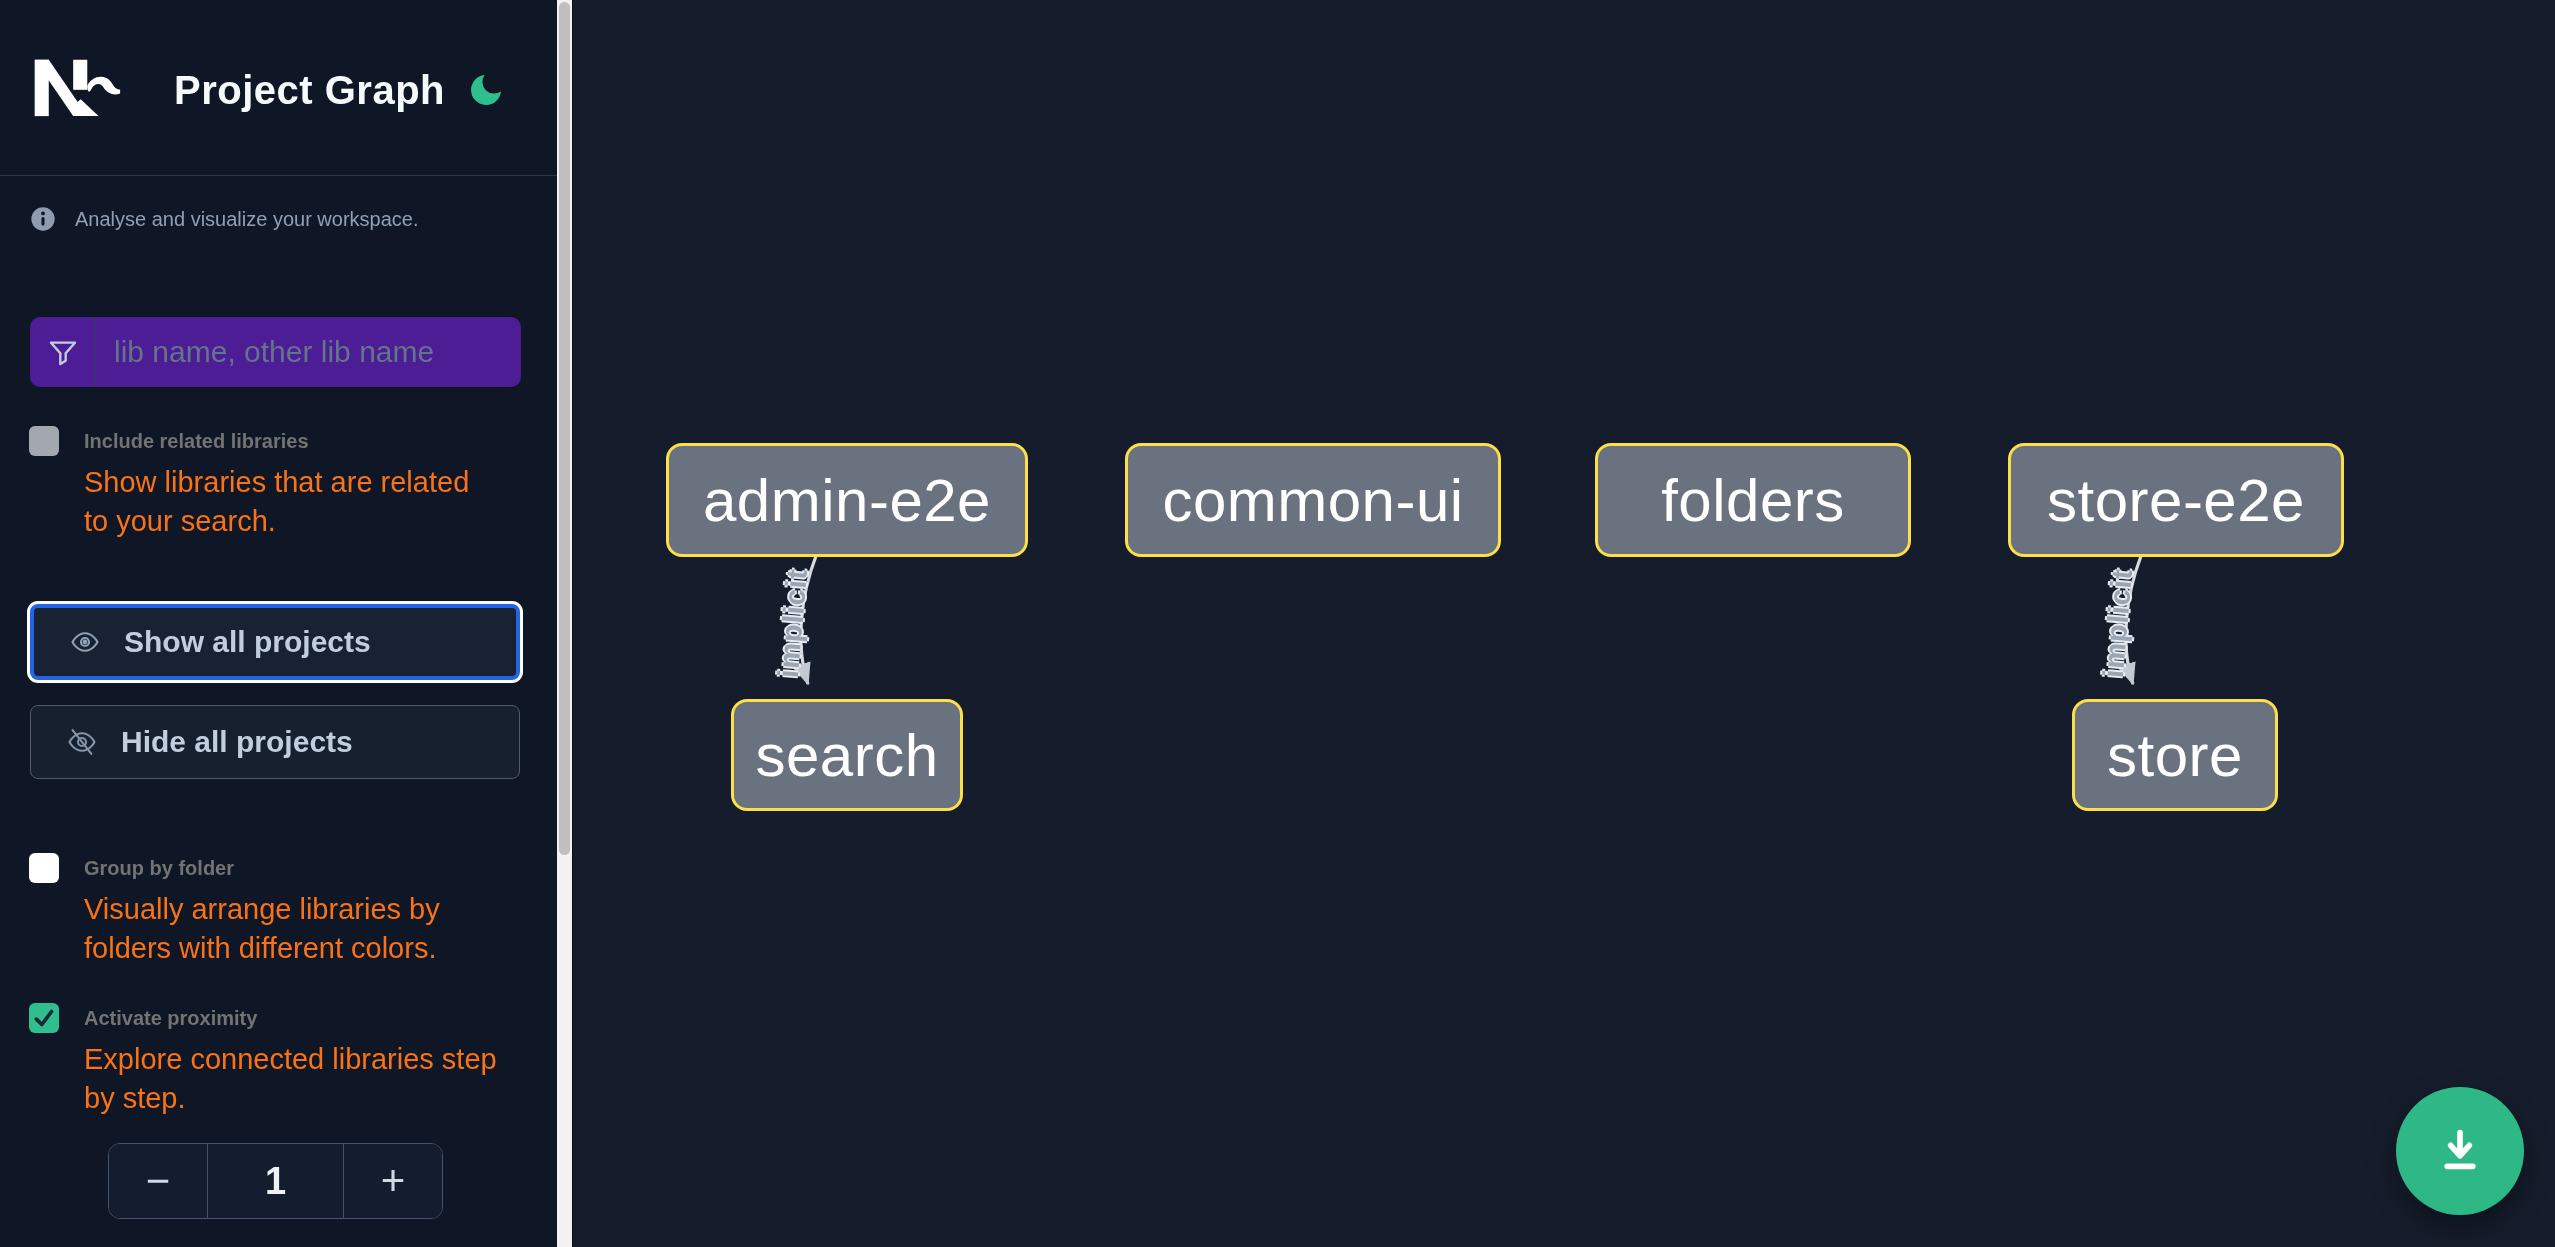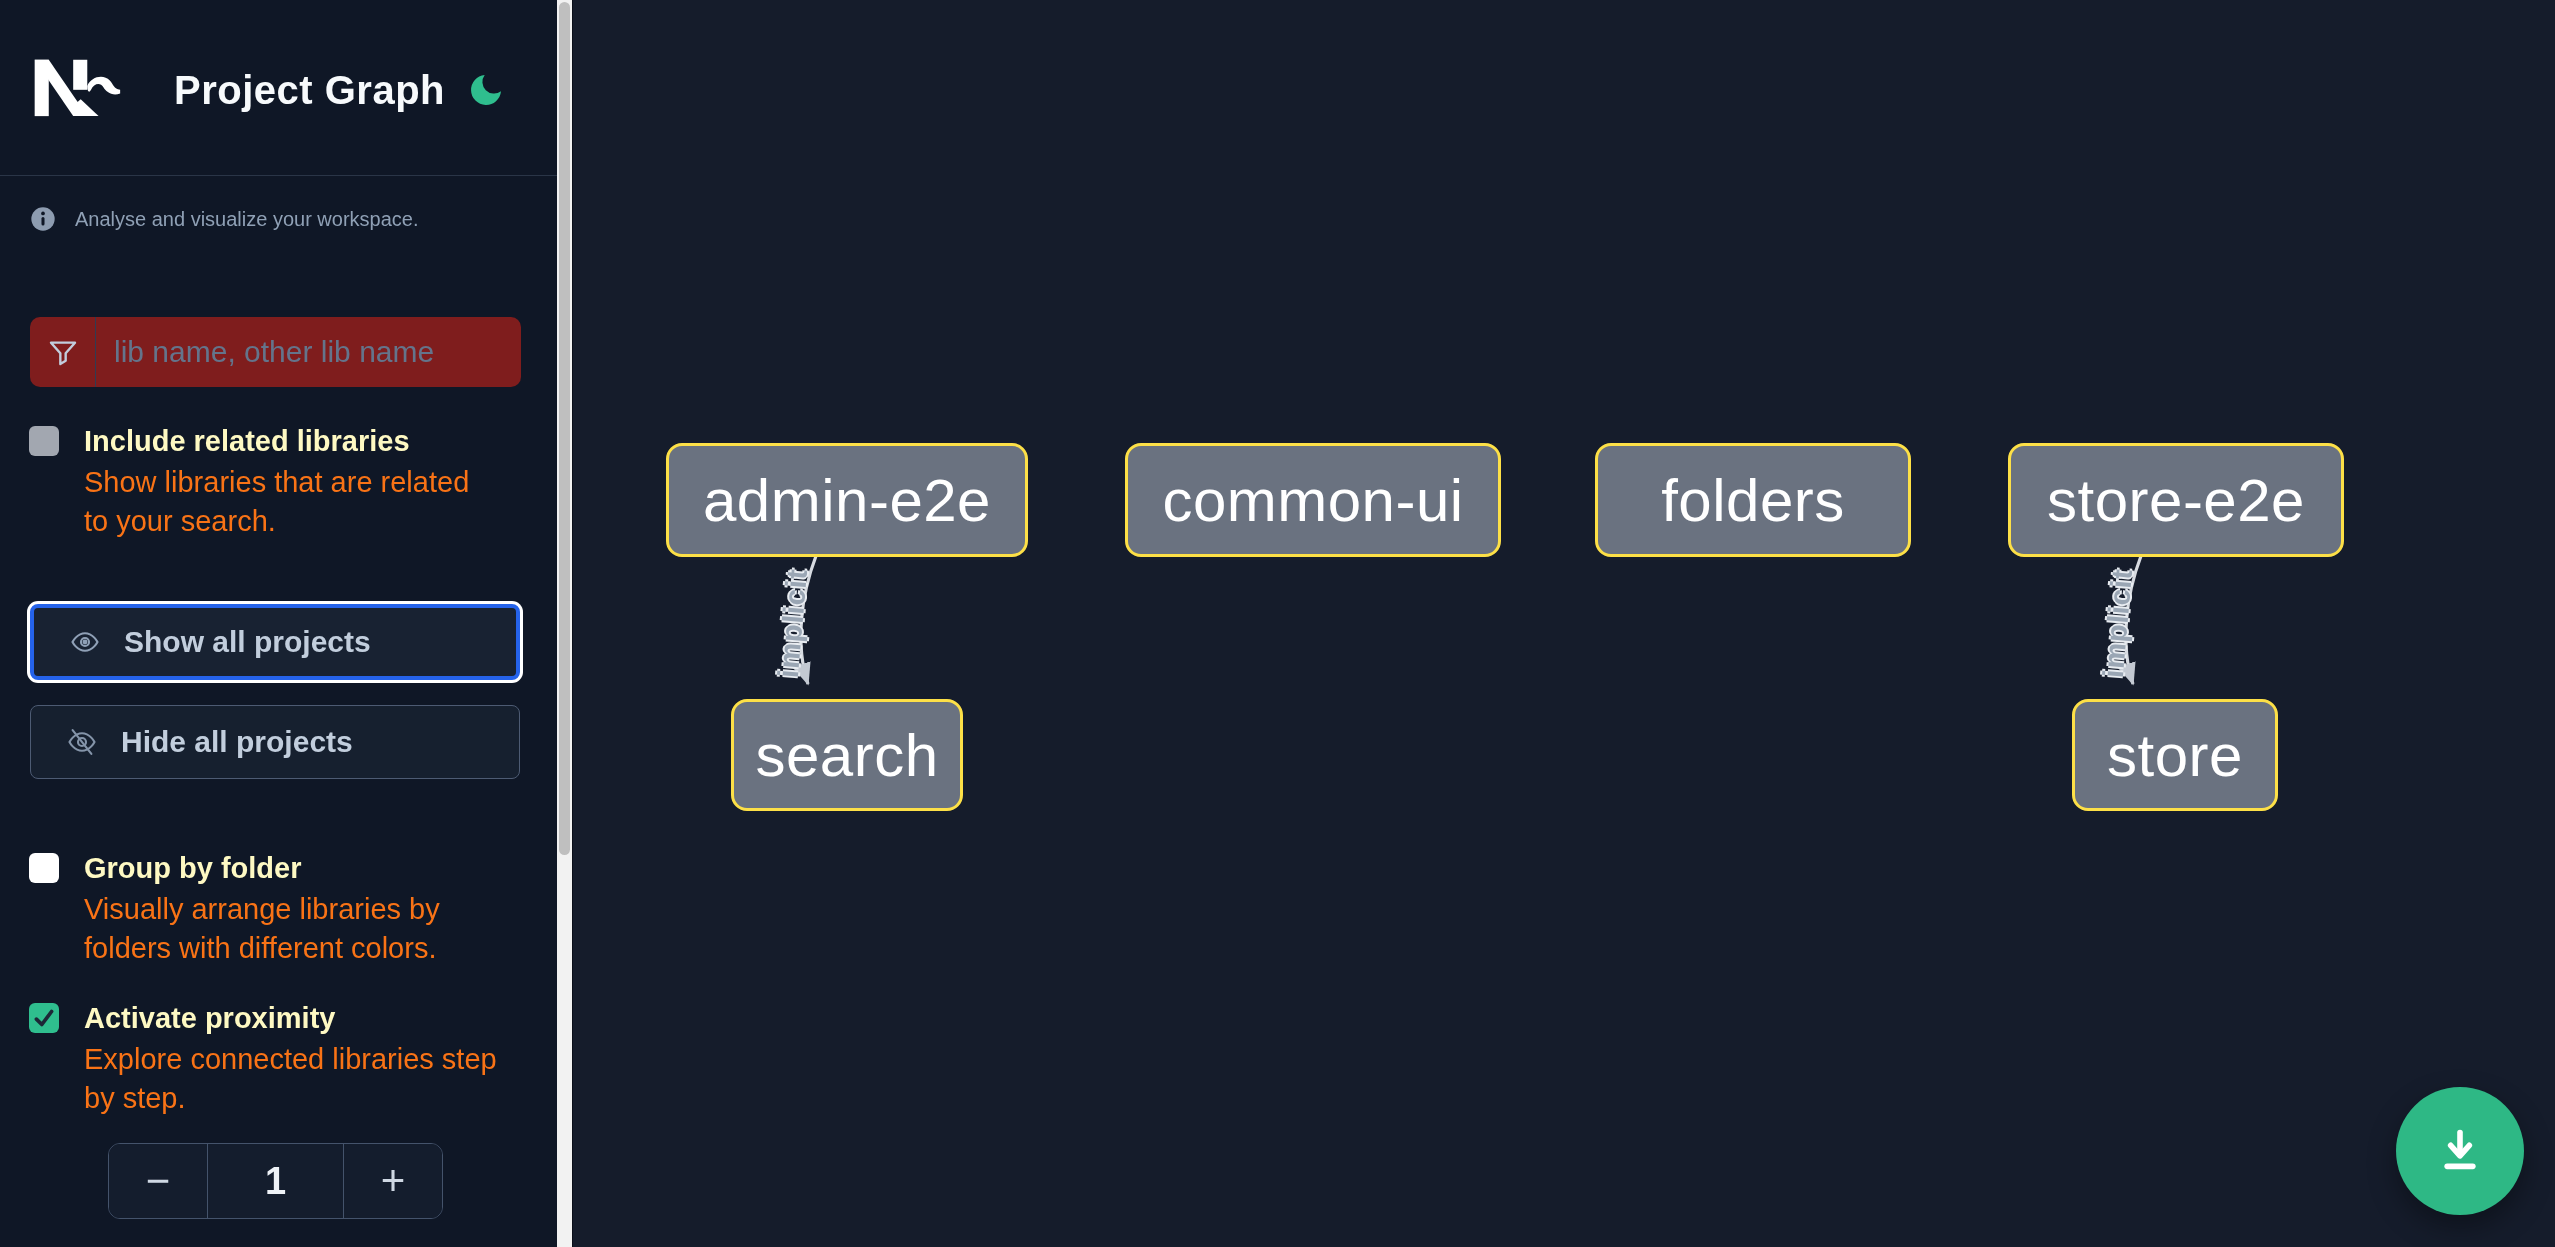--- a/index.html
+++ b/index.html
@@ -13,36 +13,36 @@
   .app-title{position:absolute;left:174px;top:68px;margin:0;font-size:40px;line-height:44px;
              font-weight:700;color:#f7fafc;letter-spacing:.5px;}
   .theme-toggle{position:absolute;left:462px;top:68px;width:48px;height:46px;background:none;
                 border:none;padding:0;cursor:pointer;}
   .sidebar-divider{position:absolute;left:0;top:175px;width:557px;height:1px;background:#2a3547;}
 
   .intro-row{position:absolute;left:29px;top:204px;width:500px;}
   .info-icon{position:absolute;left:0;top:1px;width:28px;height:28px;}
   .intro-text{margin:0 0 0 46px;font-size:20px;line-height:31px;color:#8fa0b5;white-space:nowrap;}
 
-  .search-box{position:absolute;left:30px;top:317px;width:491px;height:70px;background:#7f1d1d;
+  .search-box{position:absolute;left:30px;top:317px;width:491px;height:70px;background:#4c1d95;
               border-radius:10px;display:flex;align-items:stretch;}
   .search-icon-cell{width:65px;display:flex;align-items:center;justify-content:center;
                     border-right:1px solid #303c52;}
   .search-input{flex:1;background:transparent;border:none;outline:none;padding:0 18px;
                 font-family:inherit;font-size:30px;color:#cbd5e1;}
   .search-input::placeholder{color:#64748b;}
 
   .option-row{position:absolute;left:29px;width:500px;}
   .checkbox{position:absolute;left:0;top:3px;width:30px;height:30px;border-radius:6px;cursor:pointer;}
   .checkbox.gray{background:#a2a7b0;}
   .checkbox.white{background:#ffffff;}
   .checkbox.green{background:#2fbe8e;}
   .checkbox svg{position:absolute;left:2px;top:2px;}
-  .opt-label{display:block;margin-left:55px;font-size:29px;line-height:36px;font-weight:700;
-             color:#fef9c3;cursor:pointer;}
+  .opt-label{display:block;margin-left:55px;font-size:20px;line-height:36px;font-weight:700;
+             color:#737373;cursor:pointer;}
   .opt-desc{display:block;margin-left:55px;margin-top:4px;width:415px;font-size:29px;
             line-height:39px;color:#f97316;}
 
   .side-btn{position:absolute;left:30px;width:490px;height:76px;border-radius:8px;
             display:flex;align-items:center;cursor:pointer;font-family:inherit;
             background:#16202f;border:1px solid #4d5b73;box-sizing:border-box;}
   .side-btn .btn-label{font-size:30px;font-weight:700;color:#c2cedd;margin-left:20px;}
   .side-btn .btn-icon{margin-left:26px;display:flex;align-items:center;}
   .side-btn.focused{border:4px solid #2563eb;box-shadow:0 0 0 3px #ffffff;background:#182232;}
 

